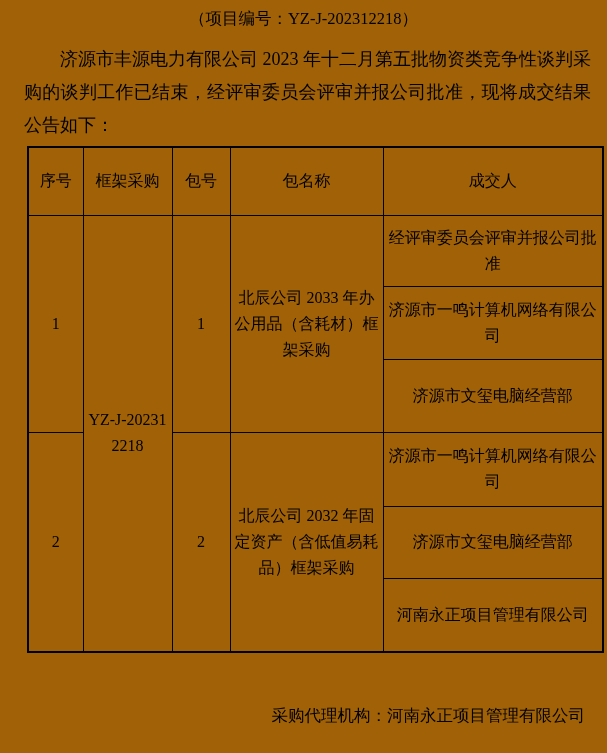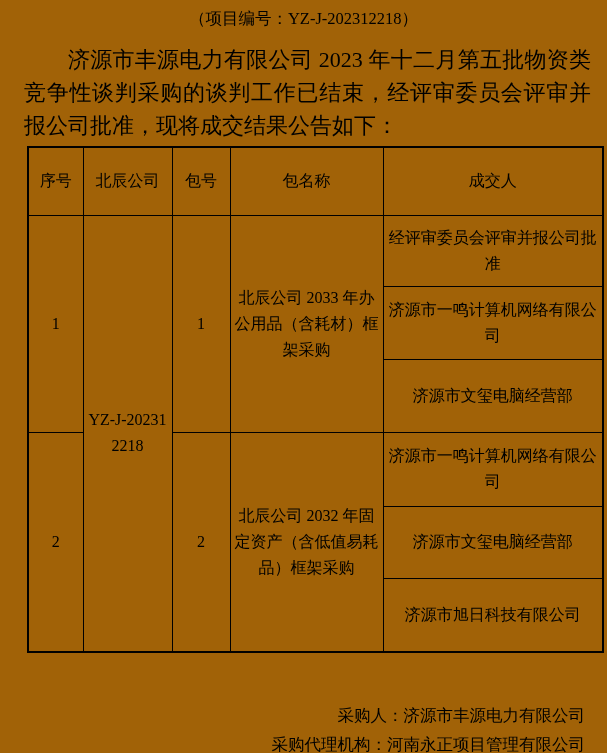--- a/index.html
+++ b/index.html
@@ -18,21 +18,21 @@
   }
   .doc-title {
     padding-top: 7px;
     text-align: center;
     font-size: 16.5px;
     line-height: 23px;
     white-space: nowrap;
   }
   .intro {
     margin: 13px 16px 0 24px;
-    font-size: 22px;
+    font-size: 18px;
     line-height: 33px;
     text-align: justify;
     text-indent: 2em;
   }
   table.results {
     margin: 4px 0 0 27px;
     border-collapse: collapse;
     table-layout: fixed;
     width: 575px;
     border: 2px solid #000;
@@ -71,21 +71,21 @@
     <colgroup>
       <col style="width:55px">
       <col style="width:89px">
       <col style="width:58px">
       <col style="width:153px">
       <col style="width:220px">
     </colgroup>
     <tbody>
       <tr style="height:68px">
         <td>序号</td>
-        <td>北辰公司</td>
+        <td>框架采购</td>
         <td>包号</td>
         <td>包名称</td>
         <td>成交人</td>
       </tr>
 
       <tr style="height:71px">
         <td rowspan="3">1</td>
         <td rowspan="6" class="proj-code">YZ-J-202312218</td>
         <td rowspan="3">1</td>
         <td rowspan="3" class="pkg-name">北辰公司 2033 年办公用品（含耗材）框架采购</td>
@@ -101,24 +101,23 @@
       <tr style="height:74px">
         <td rowspan="3">2</td>
         <td rowspan="3">2</td>
         <td rowspan="3" class="pkg-name">北辰公司 2032 年固定资产（含低值易耗品）框架采购</td>
         <td class="winner">济源市一鸣计算机网络有限公司</td>
       </tr>
       <tr style="height:72px">
         <td class="winner">济源市文玺电脑经营部</td>
       </tr>
       <tr style="height:74px">
-        <td class="winner">济源市旭日科技有限公司</td>
+        <td class="winner">河南永正项目管理有限公司</td>
       </tr>
     </tbody>
   </table>
 
   <div class="footer">
-    <div>采购人：济源市丰源电力有限公司</div>
     <div>采购代理机构：河南永正项目管理有限公司</div>
 
   </div>
 
 </div>
 
 </body></html>

